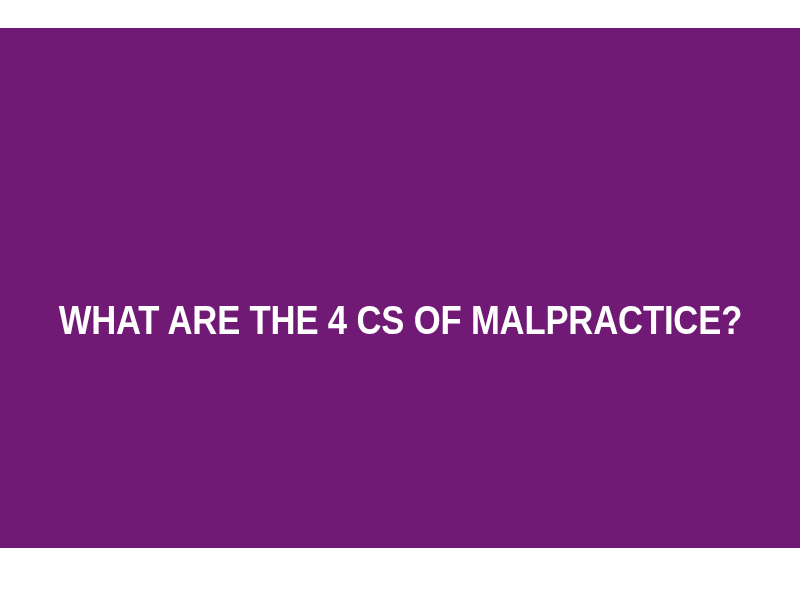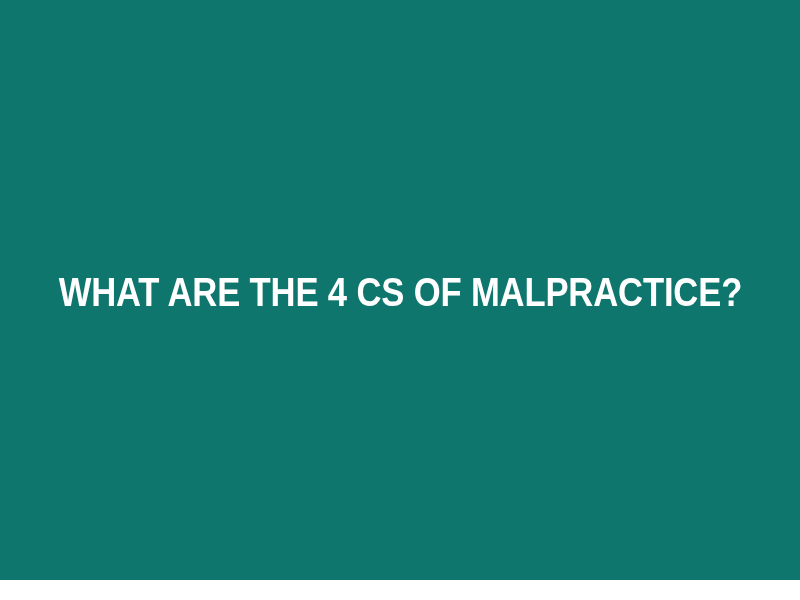--- a/index.html
+++ b/index.html
@@ -13,25 +13,26 @@
     height: 600px;
     overflow: hidden;
     font-family: "Liberation Sans", sans-serif;
   }
 
   
   .hero-card {
     position: relative;
     box-sizing: border-box;
     width: 800px;
-    height: 580px;
-    background-color: #0f766e;
+    height: 520px;
+    background-color: #701a75;
     display: flex;
     align-items: center;
     justify-content: center;
+    margin-top: 28px;
   }
 
   
   .title-block {
     position: absolute;
     left: 0;
     top: 0;
     width: 800px;
     height: 600px;
     display: flex;

